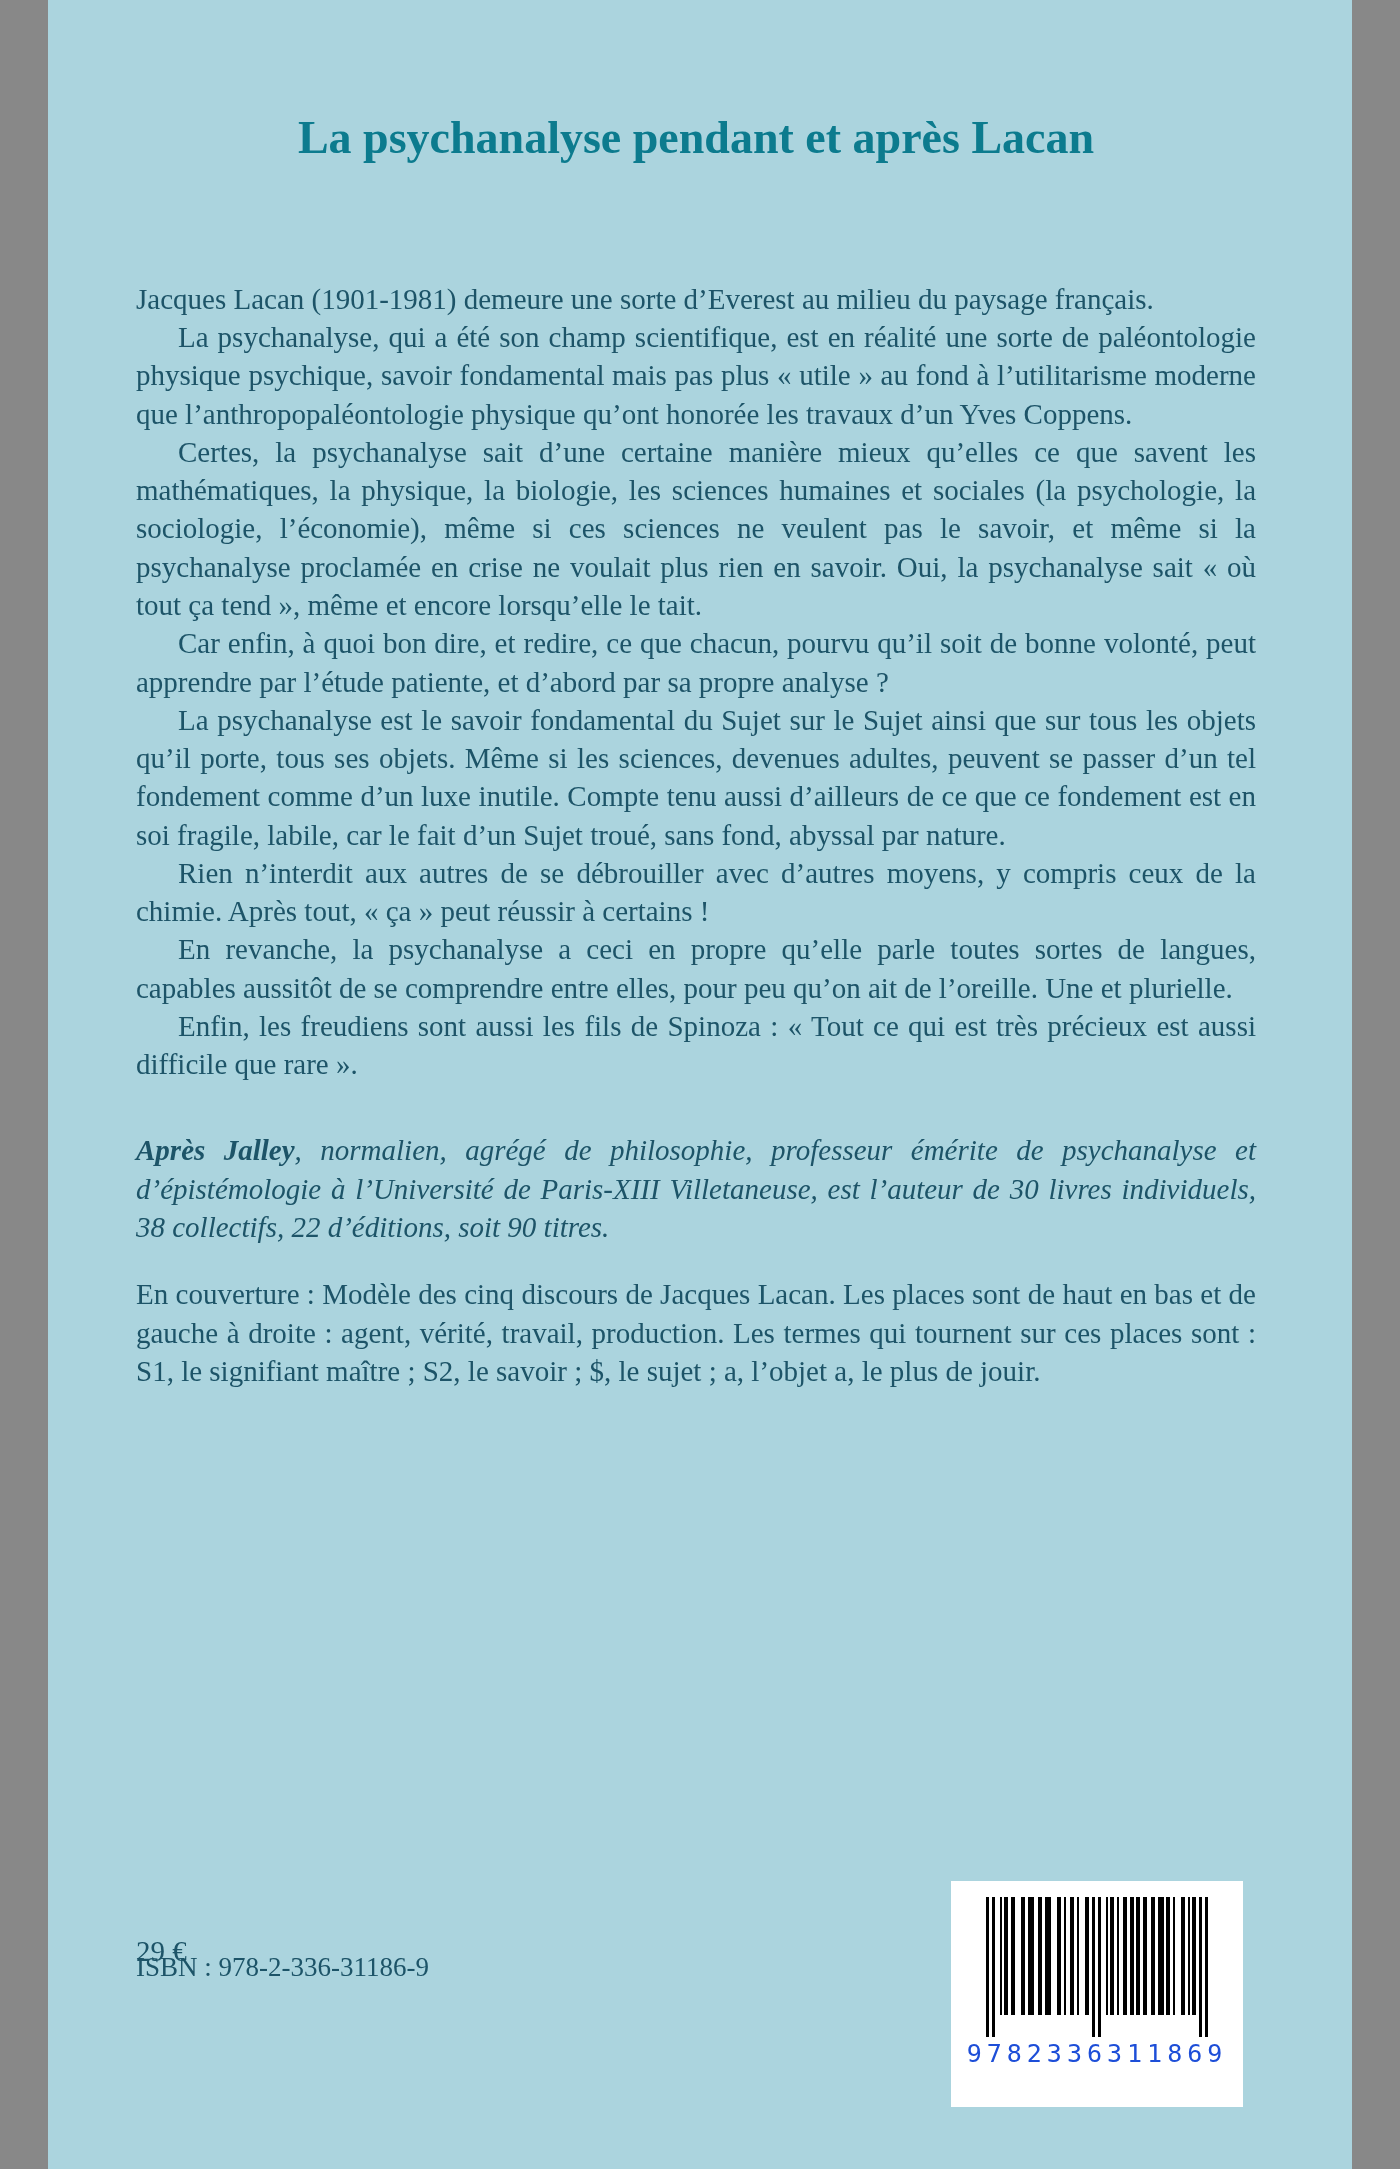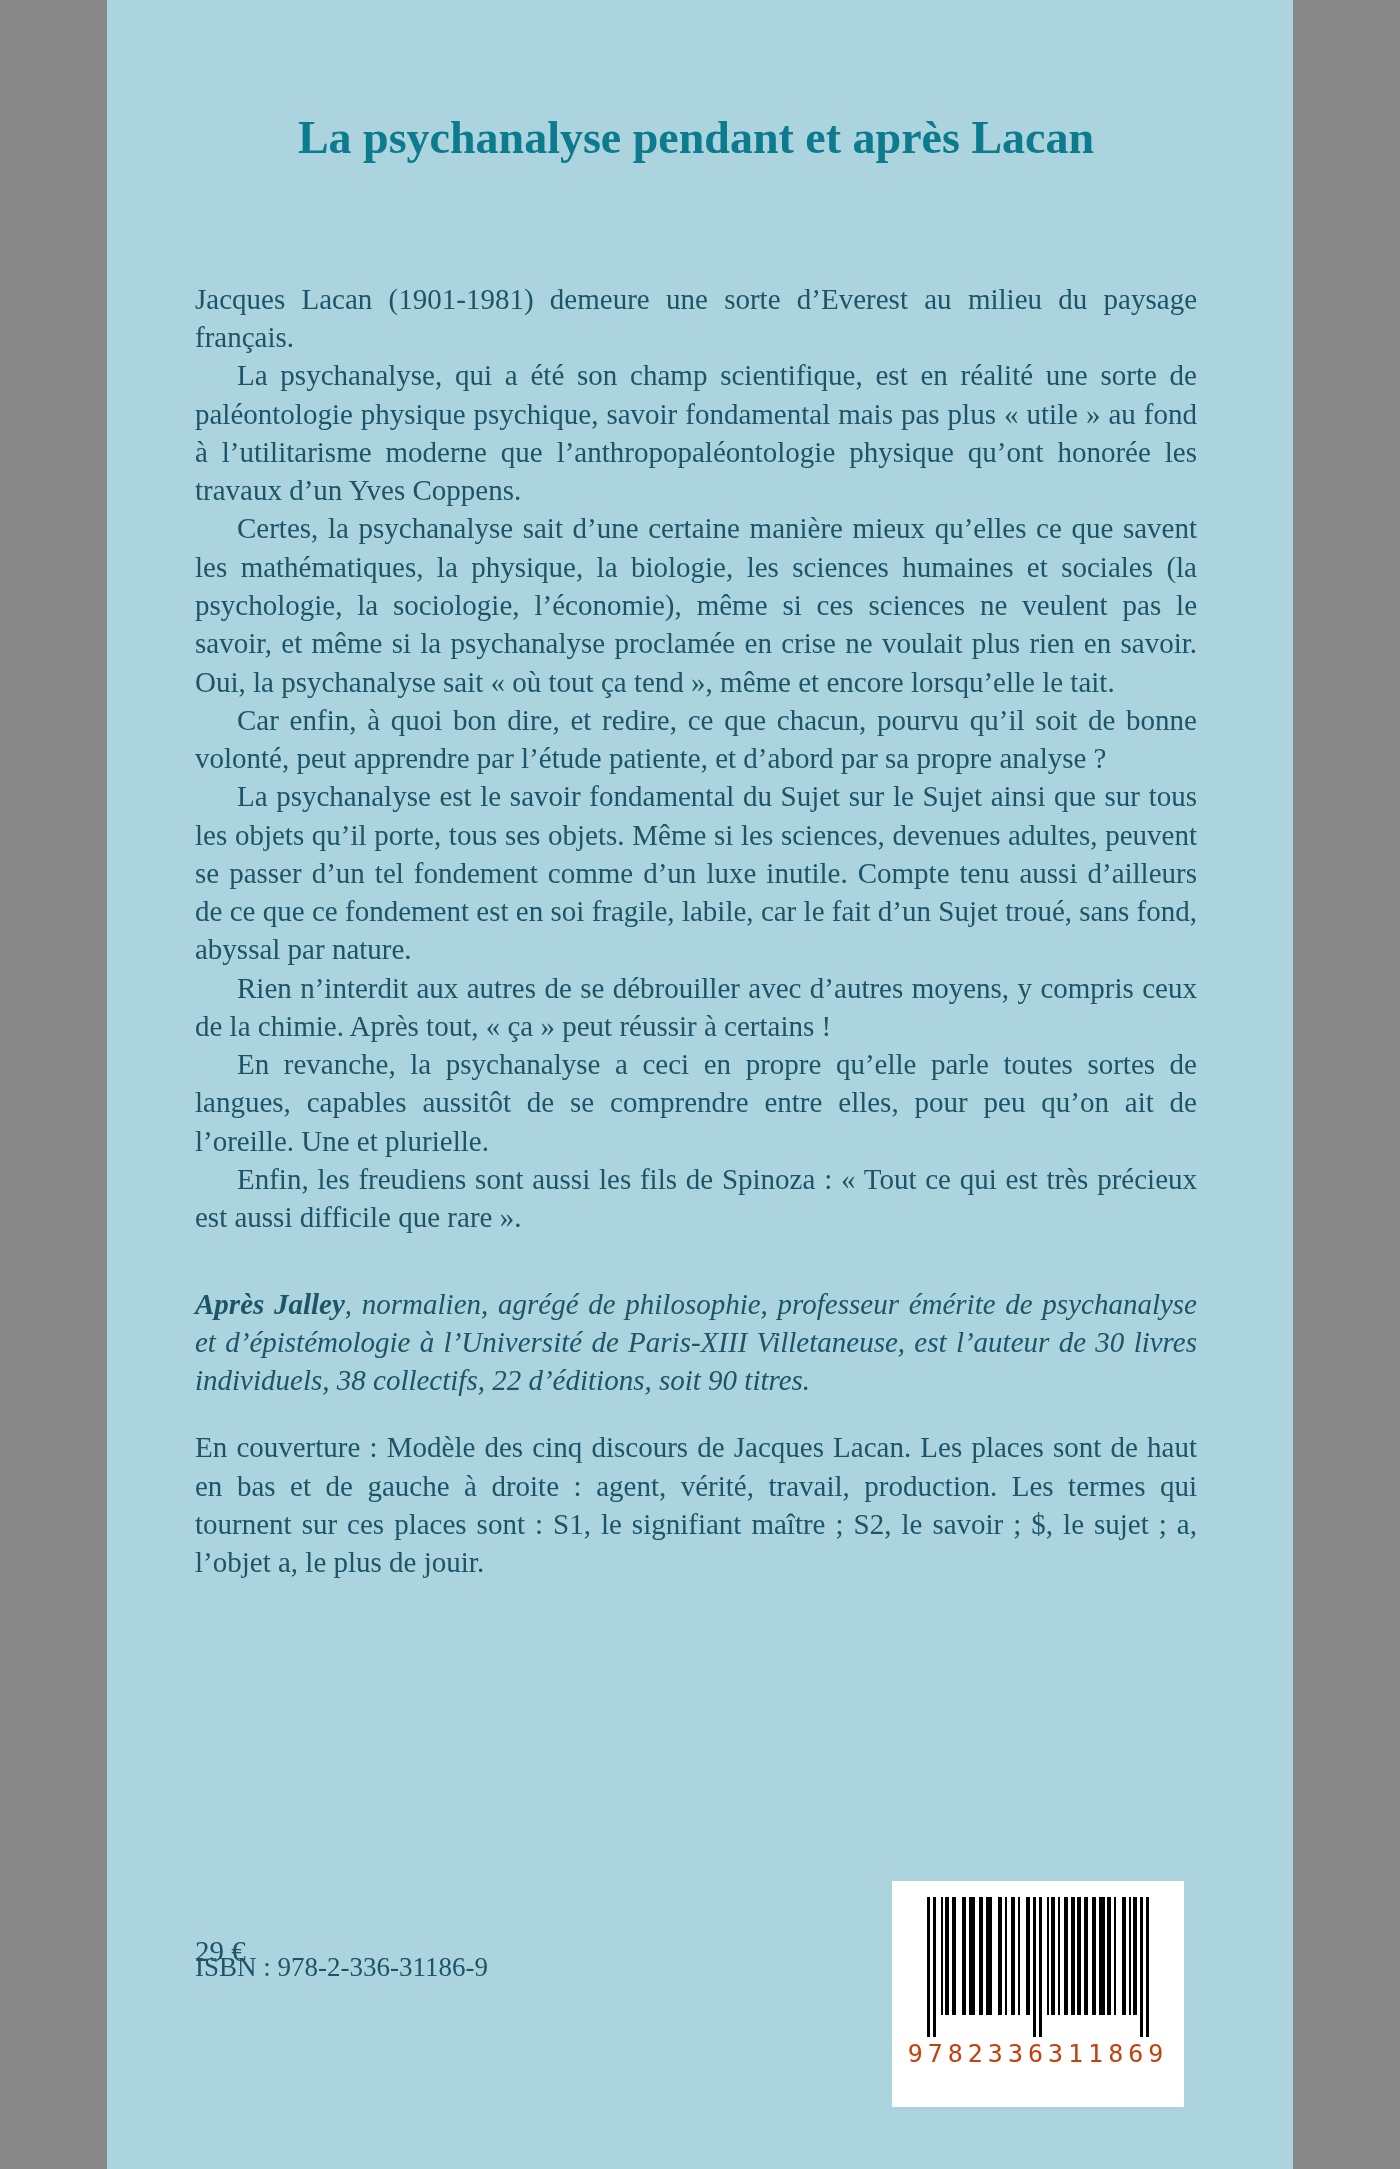--- a/index.html
+++ b/index.html
@@ -4,21 +4,21 @@
 <style>
   :root{
     --bg:#abd4de;
     --title:#0c7b8e;
     --text:#1d5468;
   }
   html,body{margin:0;padding:0;}
   body{background:#888;}
   .page{
     position:relative;
-    width:1186px;
+    width:1304px;
     height:2169px;
     margin:0 auto;
     background:var(--bg);
     font-family:"Liberation Serif","DejaVu Serif",serif;
     color:var(--text);
     overflow:hidden;
   }
   .content{
     position:absolute;
     left:88px;
@@ -97,21 +97,21 @@
     height:118px;
     background:#000;
     vertical-align:top;
   }
   .bars .bar.tall{height:140px;}
   .barcode-number{
     margin-top:2px;
     font-family:"DejaVu Sans Mono","Liberation Mono",monospace;
     font-size:25px;
     letter-spacing:5px;
-    color:#c2410c;
+    color:#1d4ed8;
     white-space:nowrap;
   }
 </style>
 </head>
 <body>
 
 <div class="page">
   <div class="content">
 
     <h1 class="title">La psychanalyse pendant et après Lacan</h1>

